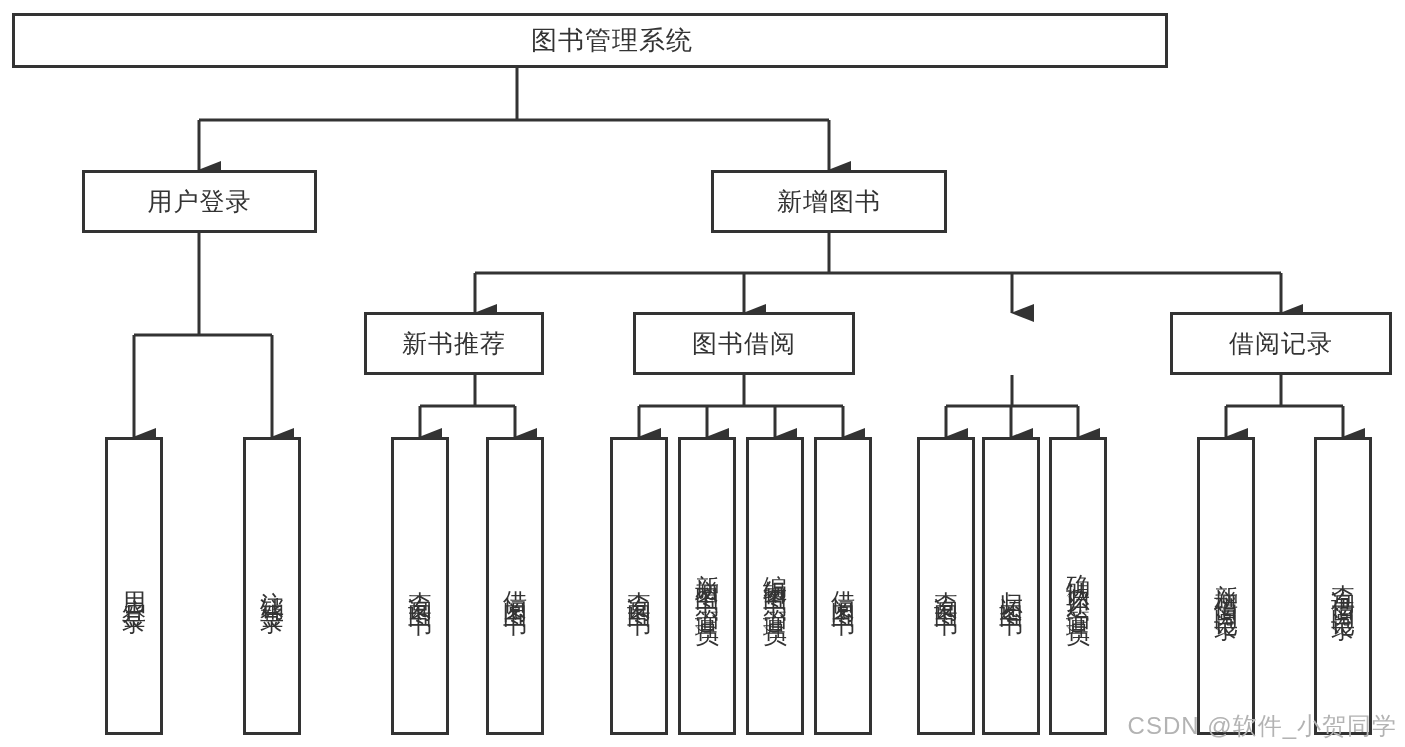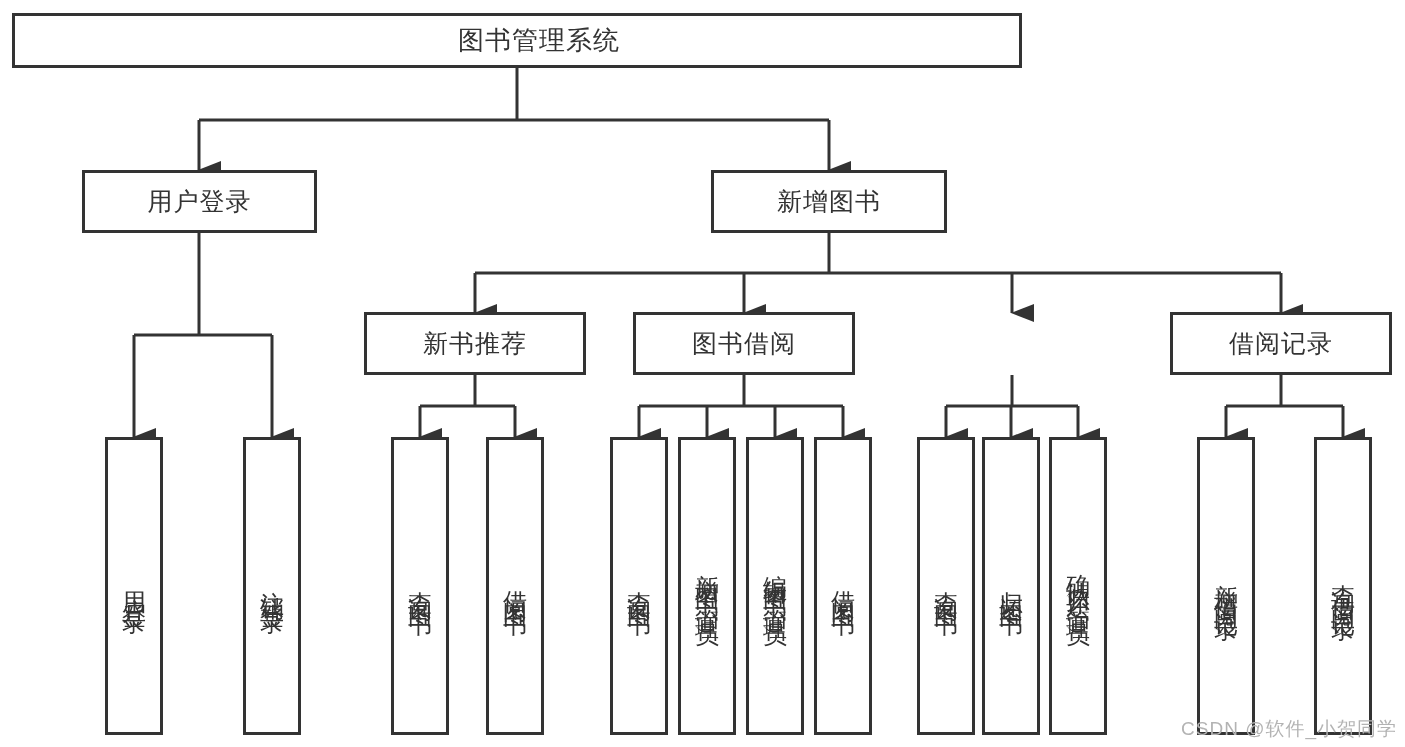--- a/index.html
+++ b/index.html
@@ -48,21 +48,21 @@
     text-orientation: mixed;
     font-size: 24px;
     letter-spacing: 7px;
     white-space: nowrap;
     line-height: 1;
   }
   .watermark {
     position: absolute;
     right: 8px;
     bottom: 5px;
-    font-size: 19px;
+    font-size: 24px;
     color: #b3b3b3;
     letter-spacing: 1px;
     z-index: 5;
     margin-left: 16px;
   }
 </style>
 </head>
 <body>
 
 <div class="canvas">
@@ -103,32 +103,32 @@
       <line x1="946" y1="406" x2="946" y2="437" marker-end="url(#arr)"></line>
       <line x1="1011" y1="406" x2="1011" y2="437" marker-end="url(#arr)"></line>
       <line x1="1078" y1="406" x2="1078" y2="437" marker-end="url(#arr)"></line>
 
       <path d="M1281 375 V406 M1226 406 H1343"></path>
       <line x1="1226" y1="406" x2="1226" y2="437" marker-end="url(#arr)"></line>
       <line x1="1343" y1="406" x2="1343" y2="437" marker-end="url(#arr)"></line>
     </g>
   </svg>
 
-  <div class="node hnode root-node" style="left:12px; top:13px; width:1010px; height:55px;padding-left:44px;">
+  <div class="node hnode root-node" style="left:12px; top:13px; width:1156px; height:55px;padding-left:44px;">
     <span>图书管理系统</span>
   </div>
 
   <div class="node hnode" style="left:82px; top:170px; width:235px; height:63px;">
     <span>用户登录</span>
   </div>
   <div class="node hnode" style="left:711px; top:170px; width:236px; height:63px;">
     <span>新增图书</span>
   </div>
 
-  <div class="node hnode" style="left:364px; top:312px; width:222px; height:63px;">
+  <div class="node hnode" style="left:364px; top:312px; width:180px; height:63px;">
     <span>新书推荐</span>
   </div>
   <div class="node hnode" style="left:633px; top:312px; width:222px; height:63px;text-align:center;">
     <span>图书借阅</span>
   </div>
   <div class="node hnode" style="left:1170px; top:312px; width:222px; height:63px;">
     <span>借阅记录</span>
   </div>
 
   <div class="node leaf" style="left:105px;">

